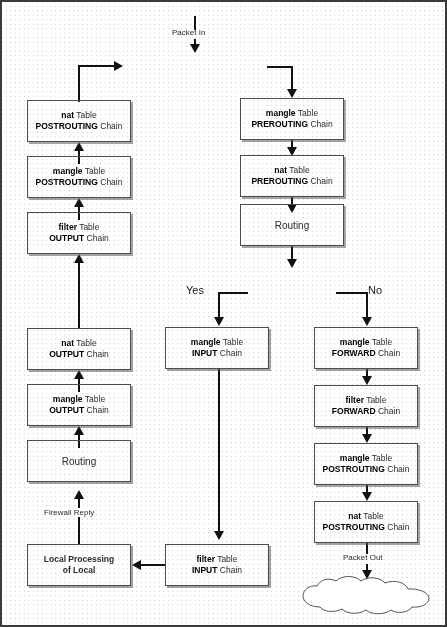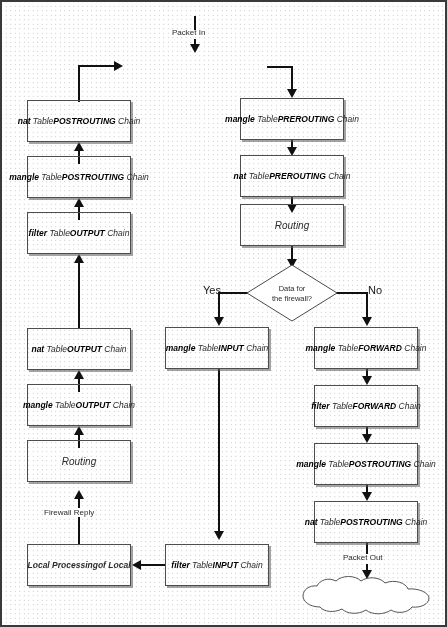--- a/index.html
+++ b/index.html
@@ -20,29 +20,28 @@
   }
 
   
   .box{
     position:absolute;
     box-sizing:border-box;
     border:1px solid #4d4d4d;
     background:transparent;
     box-shadow:2px 2px 0 0 rgba(90,90,90,.55);
     display:flex;
-    flex-direction:row;
+    flex-direction:column;
     align-items:center;
     justify-content:center;
     text-align:center;
     font-size:8.5px;
     line-height:11px;
     color:#2b2b2b;
     z-index:4;
-    font-style:italic;
   }
   .box .ln{white-space:nowrap;}
   .box b{font-weight:bold;color:#000;}
   .plain{font-size:10px;}
   .allbold{font-weight:bold;}
 
   
   .v{position:absolute;width:2px;background:#111;z-index:2;}
   .h{position:absolute;height:2px;background:#111;z-index:2;}
 
@@ -177,32 +176,23 @@
   <div class="v" style="left:289px;top:195px;height:10px;"></div>
   <div class="ar-d" style="left:285px;top:202px;"></div>
 
   <div class="box" style="left:238px;top:202px;width:104px;height:42px;">
     <div class="ln plain">Routing</div>
   </div>
 
   <div class="v" style="left:289px;top:244px;height:18px;"></div>
   <div class="ar-d" style="left:285px;top:257px;"></div>
 
-  <div class="diamond" style="left:244px;top:262px;width:92px;height:58px;">
-    <svg width="92" height="58" viewBox="0 0 92 58">
-      <polygon points="46,1 91,29 46,57 1,29" fill="#ffffff" stroke="#4a4a4a" stroke-width="1"></polygon>
-    </svg>
-    <div class="dtext">
-      <div>Data for</div>
-      <div>the firewall?</div>
-    </div>
-  </div>
 
   <div class="h" style="left:216px;top:290px;width:30px;"></div>
-  <div class="lbl big" style="left:201px;top:282px;">Yes</div>
+  <div class="lbl big" style="left:184px;top:282px;">Yes</div>
   <div class="v" style="left:216px;top:290px;height:29px;"></div>
   <div class="ar-d" style="left:212px;top:315px;"></div>
 
   <div class="h" style="left:334px;top:290px;width:32px;"></div>
   <div class="lbl big" style="left:366px;top:282px;">No</div>
   <div class="v" style="left:364px;top:290px;height:29px;"></div>
   <div class="ar-d" style="left:360px;top:315px;"></div>
 
   <div class="box" style="left:163px;top:325px;width:104px;height:42px;">
     <div class="ln"><b>mangle</b><span> Table</span></div>

